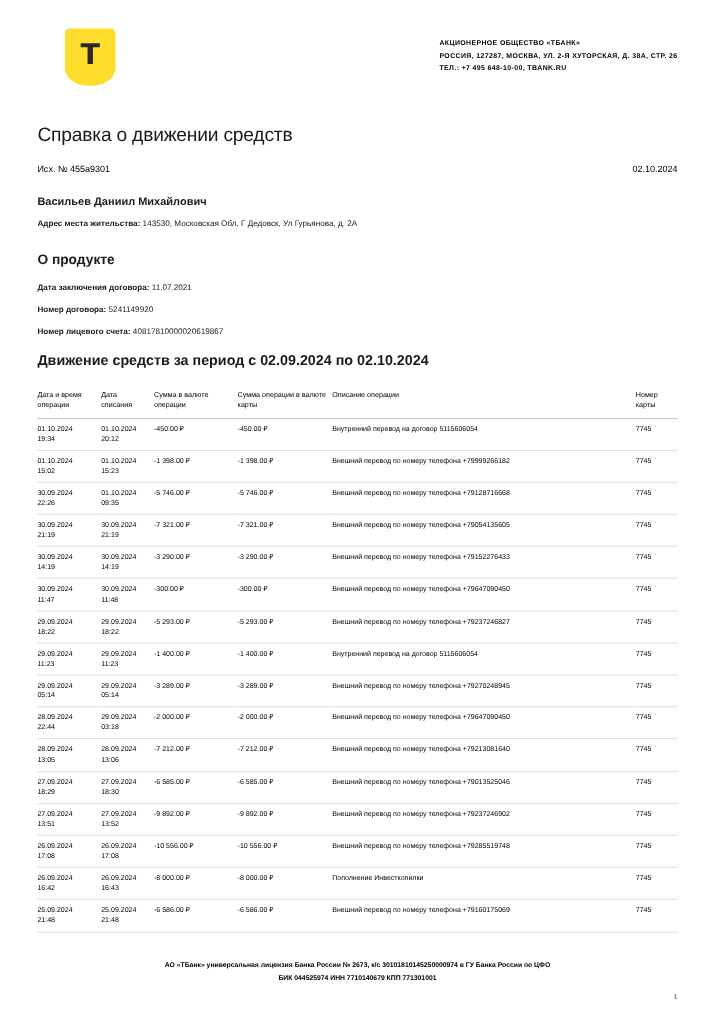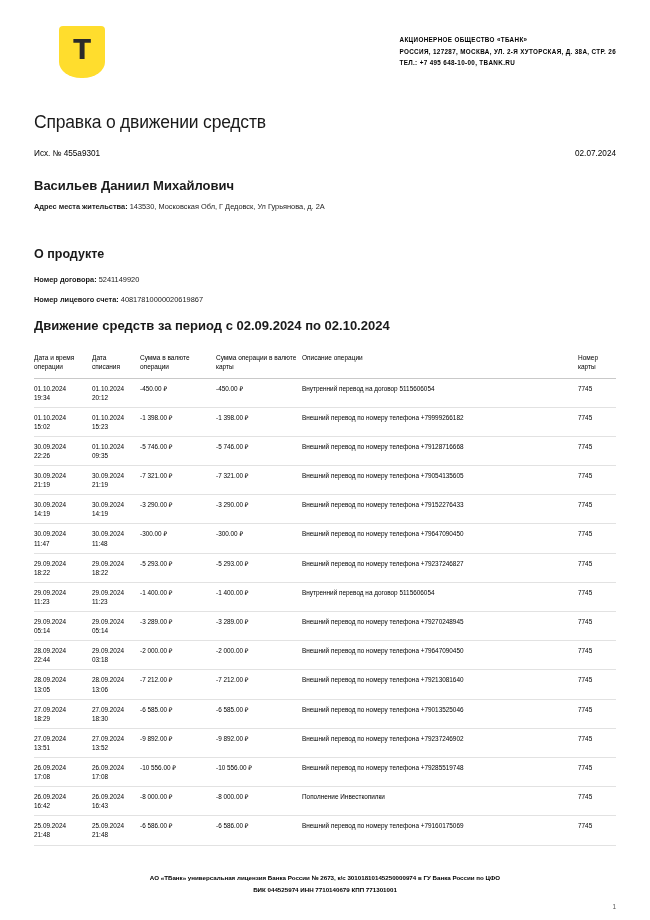--- a/index.html
+++ b/index.html
@@ -70,27 +70,27 @@
   }
   .meta-row {
     display: flex;
     justify-content: space-between;
     font-size: 8.2px;
     margin-bottom: 20px;
     color: #000;
     gap: 48px;
   }
   .person {
-    font-size: 13px;
+    font-size: 10px;
     font-weight: bold;
     margin-bottom: 9px;
   }
   .addr {
     font-size: 7.4px;
-    margin-bottom: 36px;
+    margin-bottom: 22px;
   }
   .addr b { font-weight: bold; }
 
   h2.section {
     font-size: 12.5px;
     font-weight: bold;
     margin: 0 0 14px 0;
   }
   .kv {
     font-size: 7.4px;
@@ -169,32 +169,36 @@
       <div>АКЦИОНЕРНОЕ ОБЩЕСТВО «ТБАНК»</div>
       <div>РОССИЯ, 127287, МОСКВА, УЛ. 2-Я ХУТОРСКАЯ, Д. 38А, СТР. 26</div>
       <div>ТЕЛ.: +7 495 648-10-00, TBANK.RU</div>
     </div>
   </div>
 
   <h1 class="doc-title">Справка о движении средств</h1>
 
   <div class="meta-row">
     <span>Исх. № 455a9301</span>
-    <span>02.07.2024</span>
+    <span>02.10.2024</span>
   </div>
 
   <div class="person">Васильев Даниил Михайлович</div>
 
   <div class="addr">
     <b>Адрес места жительства:</b>
     <span>143530, Московская Обл, Г Дедовск, Ул Гурьянова, д. 2А</span>
   </div>
 
   <h2 class="section">О продукте</h2>
 
+  <div class="kv">
+    <b>Дата заключения договора:</b>
+    <span>11.07.2021</span>
+  </div>
   <div class="kv">
     <b>Номер договора:</b>
     <span>5241149920</span>
   </div>
   <div class="kv">
     <b>Номер лицевого счета:</b>
     <span>40817810000020619867</span>
   </div>
 
   <h2 class="period">Движение средств за период с 02.09.2024 по 02.10.2024</h2>

